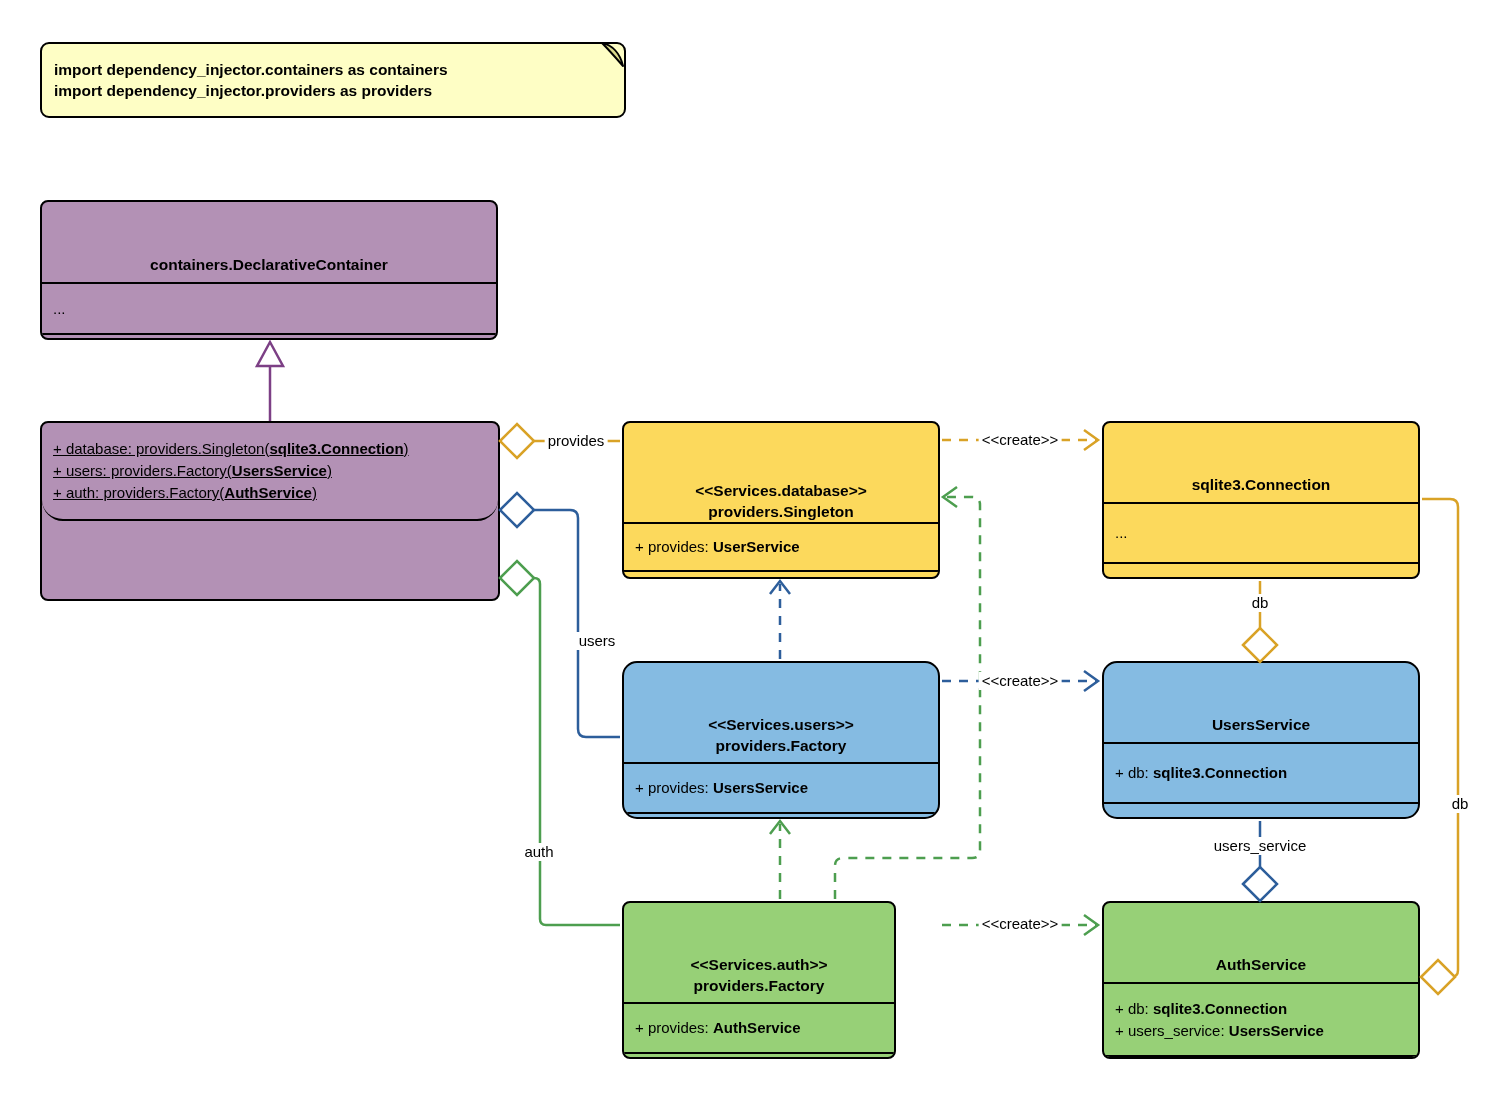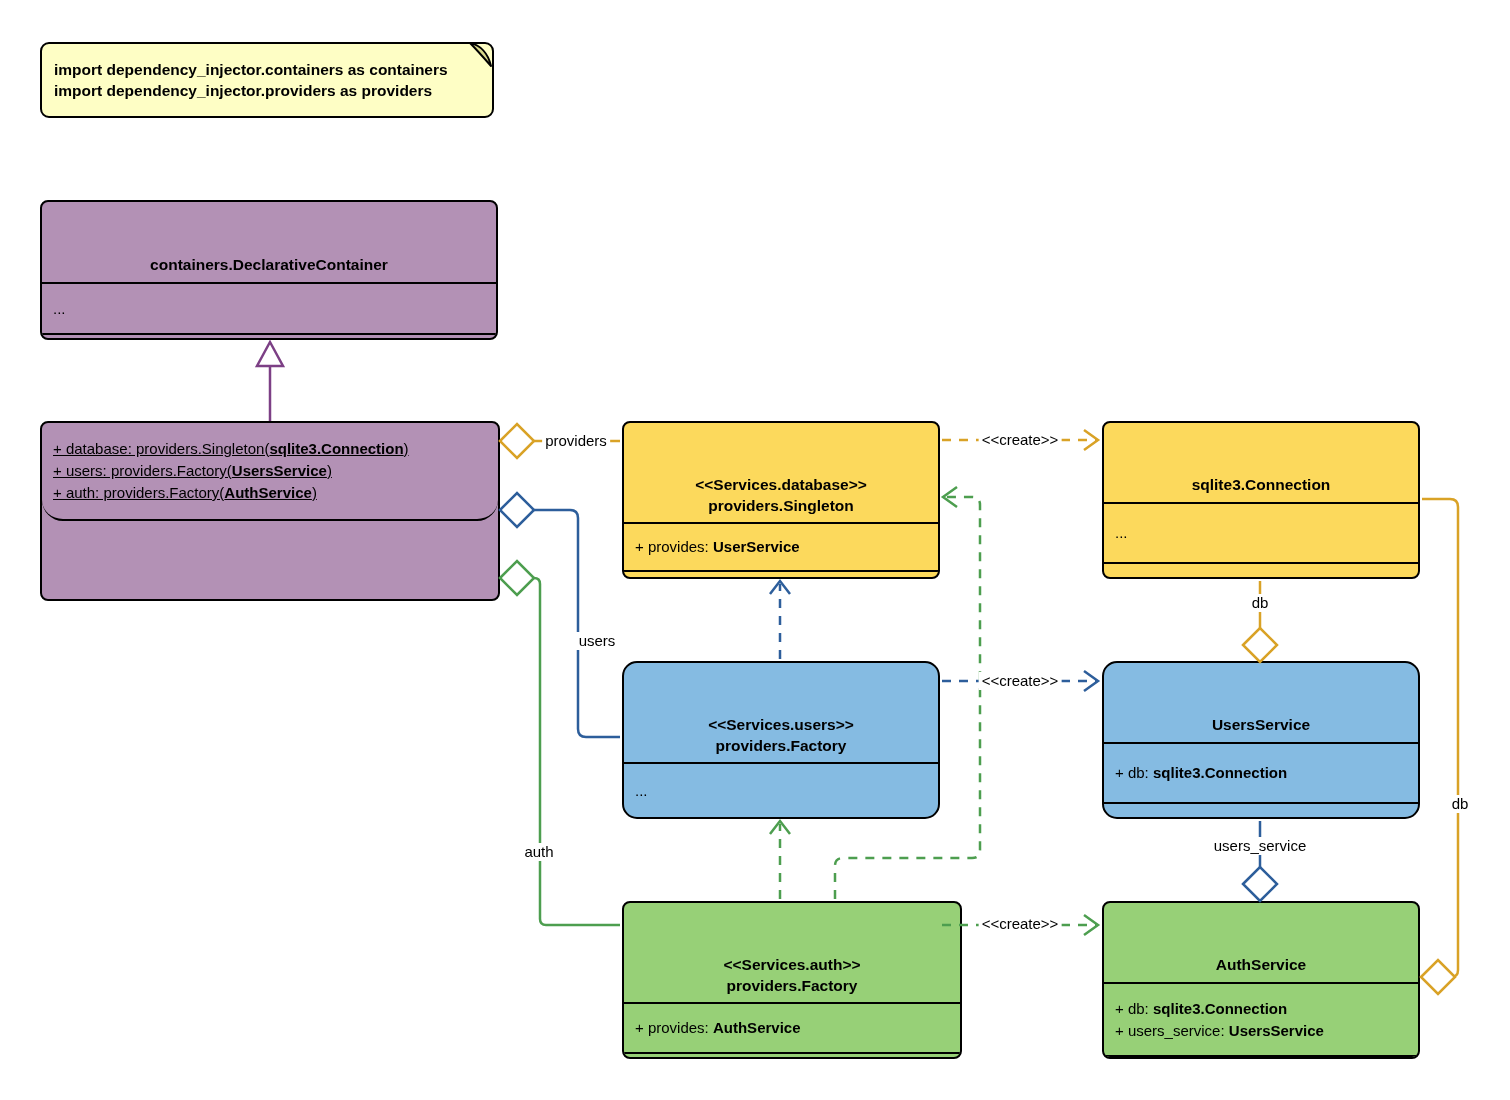--- a/index.html
+++ b/index.html
@@ -22,21 +22,21 @@
   }
   .comp{
     border-bottom:2px solid #000;display:flex;flex-direction:column;
     justify-content:center;padding:0 11px;font-size:15px;line-height:22px;
     flex:0 0 auto;box-sizing:border-box;text-align:left;
   }
   .comp.last{border-bottom:none;flex:1 1 auto;}
   .u{text-decoration:underline;}
   b{font-weight:bold;}
   .note{
-    position:absolute;left:40px;top:42px;width:454px;height:76px;
+    position:absolute;left:40px;top:42px;width:586px;height:76px;
     background:var(--note-fill);border:2px solid #000;border-radius:9px;
     box-sizing:border-box;display:flex;flex-direction:column;justify-content:center;
     padding:12px 12px;font-weight:bold;font-size:15.5px;line-height:21px;
   }
   .note-fold{position:absolute;top:-2px;right:-2px;width:26px;height:26px;}
   svg.overlay{position:absolute;left:0;top:0;pointer-events:none;}
   .yellow-line{stroke:var(--yellow-stroke);fill:none;}
   .blue-line{stroke:var(--blue-stroke);fill:none;}
   .green-line{stroke:var(--green-stroke);fill:none;}
   .purple-line{stroke:var(--purple-stroke);fill:none;}
@@ -71,53 +71,56 @@
   <div class="cls purple" style="left:40px;top:421px;width:460px;height:180px;">
     <div class="comp" style="height:98px;border-radius:21px;">
       <div class="u"><span>+ database: providers.Singleton(</span><b>sqlite3.Connection</b><span>)</span></div>
       <div class="u"><span>+ users: providers.Factory(</span><b>UsersService</b><span>)</span></div>
       <div class="u"><span>+ auth: providers.Factory(</span><b>AuthService</b><span>)</span></div>
     </div>
     <div class="comp last"></div>
   </div>
 
   <div class="cls yellow" style="left:622px;top:421px;width:318px;height:158px;">
-    <div class="title" style="height:57px;">
+    <div class="title" style="height:57px;justify-content:flex-end;">
       <div>&lt;&lt;Services.database&gt;&gt;</div>
       <div>providers.Singleton</div>
     </div>
     <div class="comp" style="height:48px;">
       <div><span>+ provides: </span><b>UserService</b></div>
     </div>
     <div class="comp last">...</div>
   </div>
 
   <div class="cls yellow" style="left:1102px;top:421px;width:318px;height:158px;">
     <div class="title" style="height:37px;">sqlite3.Connection</div>
     <div class="comp" style="height:60px;">...</div>
     <div class="comp last">...</div>
   </div>
 
   <div class="cls blue" style="left:622px;top:661px;width:318px;height:158px;">
     <div class="title" style="height:57px;">
       <div>&lt;&lt;Services.users&gt;&gt;</div>
       <div>providers.Factory</div>
     </div>
+    <div class="comp" style="height:50px;">
+      <div><span>+ provides: </span><b>UsersService</b></div>
+    </div>
     <div class="comp last">...</div>
   </div>
 
   <div class="cls blue" style="left:1102px;top:661px;width:318px;height:158px;">
     <div class="title" style="height:37px;">UsersService</div>
     <div class="comp" style="height:60px;">
       <div><span>+ db: </span><b>sqlite3.Connection</b></div>
     </div>
     <div class="comp last"></div>
   </div>
 
-  <div class="cls green" style="left:622px;top:901px;width:340px;height:158px;">
+  <div class="cls green" style="left:622px;top:901px;width:274px;height:158px;">
     <div class="title" style="height:57px;">
       <div>&lt;&lt;Services.auth&gt;&gt;</div>
       <div>providers.Factory</div>
     </div>
     <div class="comp" style="height:50px;">
       <div><span>+ provides: </span><b>AuthService</b></div>
     </div>
     <div class="comp last">...</div>
   </div>
 
@@ -165,21 +168,21 @@
     <path class="blue-line" stroke-width="2.5" stroke-dasharray="9,8" d="M780,659 V584"></path>
     <path class="blue-line" stroke-width="2.5" d="M770,594 L780,581 L790,594"></path>
 
     <path class="green-line" stroke-width="2.5" stroke-dasharray="9,8" d="M780,899 V824"></path>
     <path class="green-line" stroke-width="2.5" d="M770,834 L780,821 L790,834"></path>
 
     <path class="green-line" stroke-width="2.5" stroke-dasharray="9,8" d="M835,899 V866 Q835,858 843,858 H972 Q980,858 980,850 V505 Q980,497 972,497 H945"></path>
     <path class="green-line" stroke-width="2.5" d="M957,487 L943,497 L957,507"></path>
   </svg>
 
-  <div class="elabel" style="left:576px;top:441px;">providers</div>
+  <div class="elabel" style="left:576px;top:441px;">provides</div>
   <div class="elabel" style="left:597px;top:641px;">users</div>
   <div class="elabel" style="left:539px;top:852px;">auth</div>
   <div class="elabel" style="left:1260px;top:603px;">db</div>
   <div class="elabel" style="left:1260px;top:846px;">users_service</div>
   <div class="elabel" style="left:1460px;top:804px;">db</div>
   <div class="elabel" style="left:1020px;top:440px;">&lt;&lt;create&gt;&gt;</div>
   <div class="elabel" style="left:1020px;top:681px;">&lt;&lt;create&gt;&gt;</div>
   <div class="elabel" style="left:1020px;top:924px;">&lt;&lt;create&gt;&gt;</div>
 
 </div>

